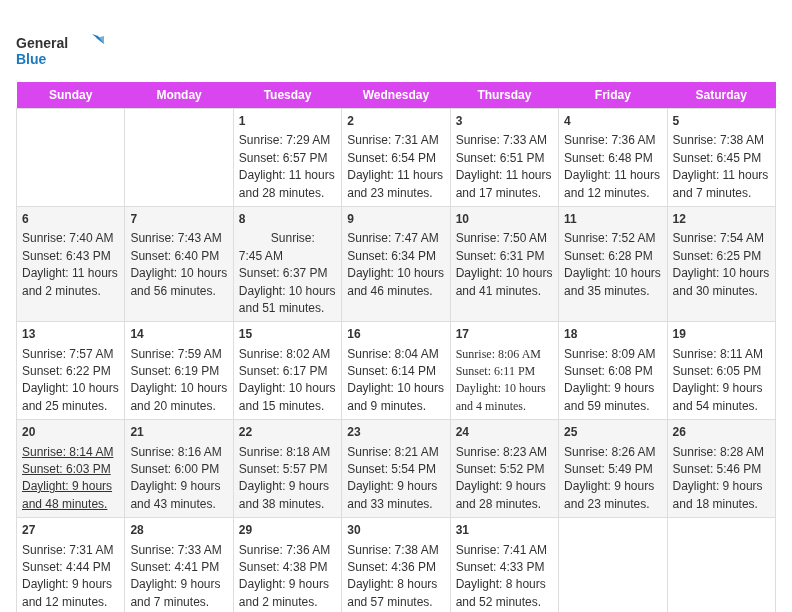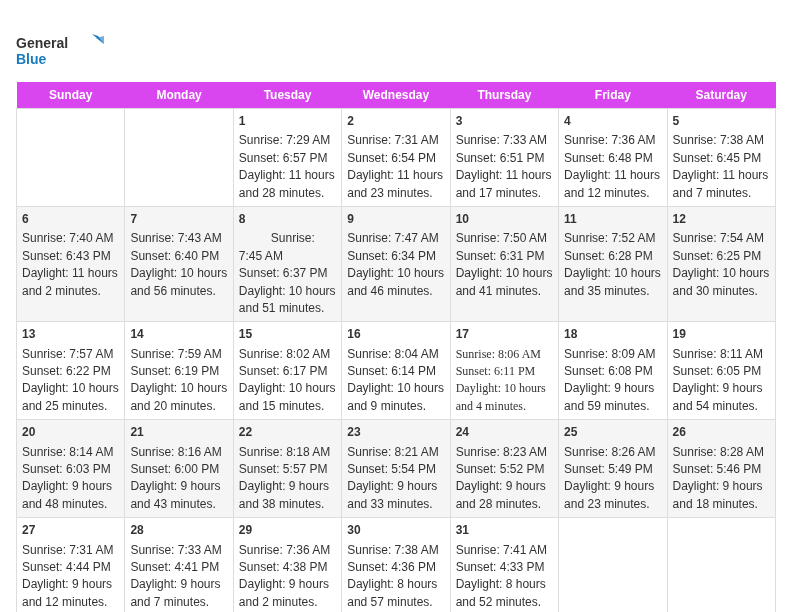--- a/index.html
+++ b/index.html
@@ -167,21 +167,21 @@
 Sunset: 6:11 PM
 Daylight: 10 hours and 4 minutes.</span></td>
         <td><span class="day-num">18</span><span class="day-info" style="white-space: pre-line;">Sunrise: 8:09 AM
 Sunset: 6:08 PM
 Daylight: 9 hours and 59 minutes.</span></td>
         <td><span class="day-num">19</span><span class="day-info" style="white-space: pre-line; margin-top: 32px;">Sunrise: 8:11 AM
 Sunset: 6:05 PM
 Daylight: 9 hours and 54 minutes.</span></td>
       </tr>
       <tr>
-        <td><span class="day-num">20</span><span class="day-info" style="white-space: pre-line;">Sunrise: 8:14 AM
+        <td><span class="day-num">20</span><span class="day-info" style="white-space: pre-line; text-decoration: underline;">Sunrise: 8:14 AM
 Sunset: 6:03 PM
 Daylight: 9 hours and 48 minutes.</span></td>
         <td><span class="day-num">21</span><span class="day-info" style="white-space: pre-line;">Sunrise: 8:16 AM
 Sunset: 6:00 PM
 Daylight: 9 hours and 43 minutes.</span></td>
         <td><span class="day-num">22</span><span class="day-info" style="white-space: pre-line;">Sunrise: 8:18 AM
 Sunset: 5:57 PM
 Daylight: 9 hours and 38 minutes.</span></td>
         <td><span class="day-num">23</span><span class="day-info" style="white-space: pre-line;">Sunrise: 8:21 AM
 Sunset: 5:54 PM

